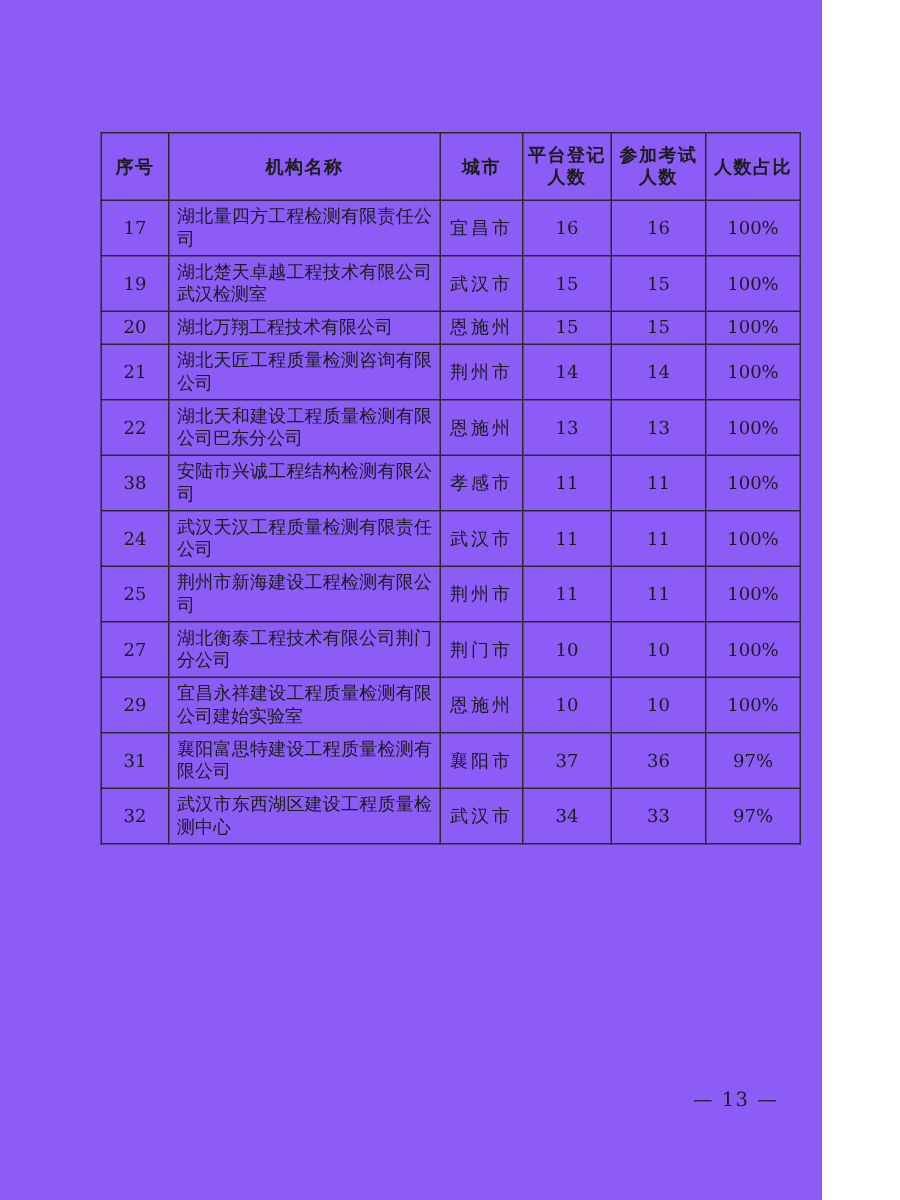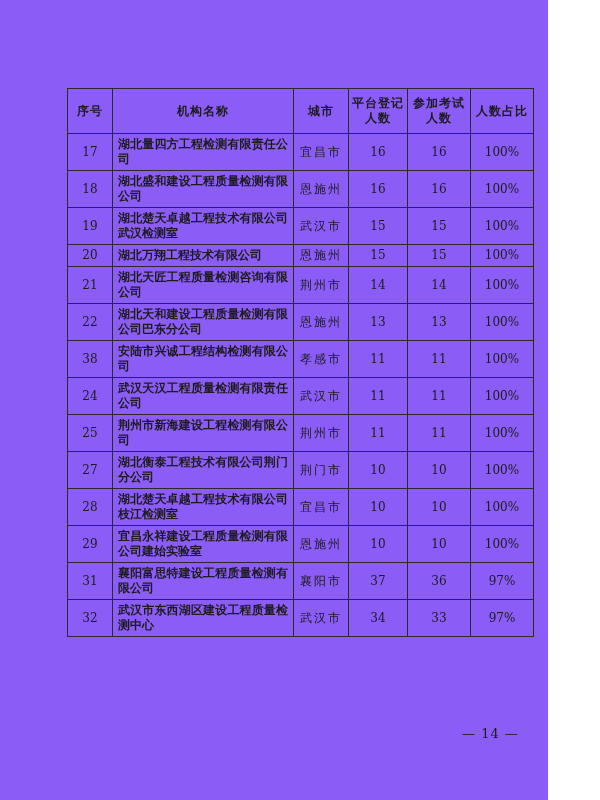--- a/index.html
+++ b/index.html
@@ -47,21 +47,20 @@
     letter-spacing: 1px;
   }
   .report-table td {
     padding: 3px 4px;
     text-align: center;
   }
   .report-table td.cell-name {
     text-align: justify;
     text-justify: inter-character;
     padding: 3px 5px;
-    font-weight: bold;
   }
   .report-table td.cell-city {
     letter-spacing: 2px;
     padding: 3px 0;
   }
   .report-table td.cell-no,
   .report-table td.cell-num,
   .report-table td.cell-ratio {
     font-family: "DejaVu Serif", "Liberation Serif", serif;
   }
@@ -104,28 +103,20 @@
     <tbody>
       <tr>
         <td class="cell-no">17</td>
         <td class="cell-name">湖北量四方工程检测有限责任公司</td>
         <td class="cell-city">宜昌市</td>
         <td class="cell-num">16</td>
         <td class="cell-num">16</td>
         <td class="cell-ratio">100%</td>
       </tr>
       <tr>
-        <td class="cell-no">18</td>
-        <td class="cell-name">湖北盛和建设工程质量检测有限公司</td>
-        <td class="cell-city">恩施州</td>
-        <td class="cell-num">16</td>
-        <td class="cell-num">16</td>
-        <td class="cell-ratio">100%</td>
-      </tr>
-      <tr>
         <td class="cell-no">19</td>
         <td class="cell-name">湖北楚天卓越工程技术有限公司武汉检测室</td>
         <td class="cell-city">武汉市</td>
         <td class="cell-num">15</td>
         <td class="cell-num">15</td>
         <td class="cell-ratio">100%</td>
       </tr>
       <tr>
         <td class="cell-no">20</td>
         <td class="cell-name">湖北万翔工程技术有限公司</td>
@@ -171,28 +162,20 @@
         <td class="cell-name">荆州市新海建设工程检测有限公司</td>
         <td class="cell-city">荆州市</td>
         <td class="cell-num">11</td>
         <td class="cell-num">11</td>
         <td class="cell-ratio">100%</td>
       </tr>
       <tr>
         <td class="cell-no">27</td>
         <td class="cell-name">湖北衡泰工程技术有限公司荆门分公司</td>
         <td class="cell-city">荆门市</td>
-        <td class="cell-num">10</td>
-        <td class="cell-num">10</td>
-        <td class="cell-ratio">100%</td>
-      </tr>
-      <tr>
-        <td class="cell-no">28</td>
-        <td class="cell-name">湖北楚天卓越工程技术有限公司枝江检测室</td>
-        <td class="cell-city">宜昌市</td>
         <td class="cell-num">10</td>
         <td class="cell-num">10</td>
         <td class="cell-ratio">100%</td>
       </tr>
       <tr>
         <td class="cell-no">29</td>
         <td class="cell-name">宜昌永祥建设工程质量检测有限公司建始实验室</td>
         <td class="cell-city">恩施州</td>
         <td class="cell-num">10</td>
         <td class="cell-num">10</td>
@@ -210,15 +193,15 @@
         <td class="cell-no">32</td>
         <td class="cell-name">武汉市东西湖区建设工程质量检测中心</td>
         <td class="cell-city">武汉市</td>
         <td class="cell-num">34</td>
         <td class="cell-num">33</td>
         <td class="cell-ratio">97%</td>
       </tr>
     </tbody>
   </table>
 
-  <div class="page-footer">— 14 —</div>
+  <div class="page-footer">— 13 —</div>
 
 </div>
 
 </body></html>

